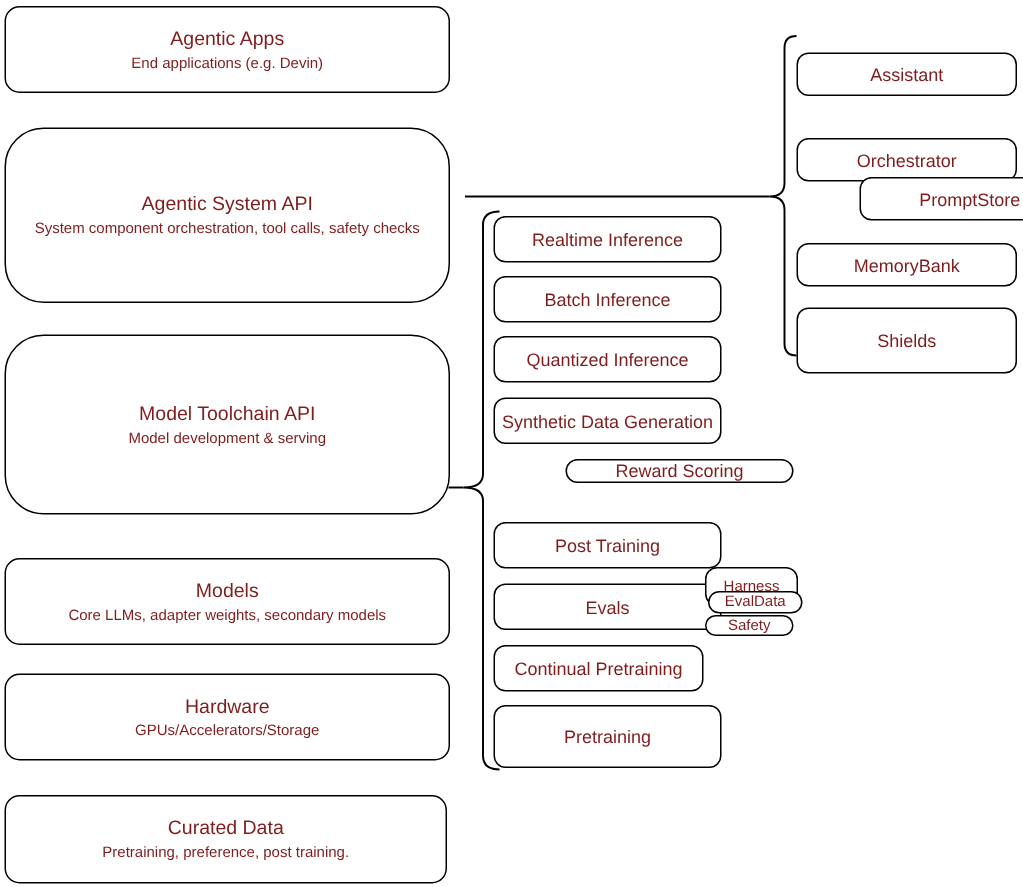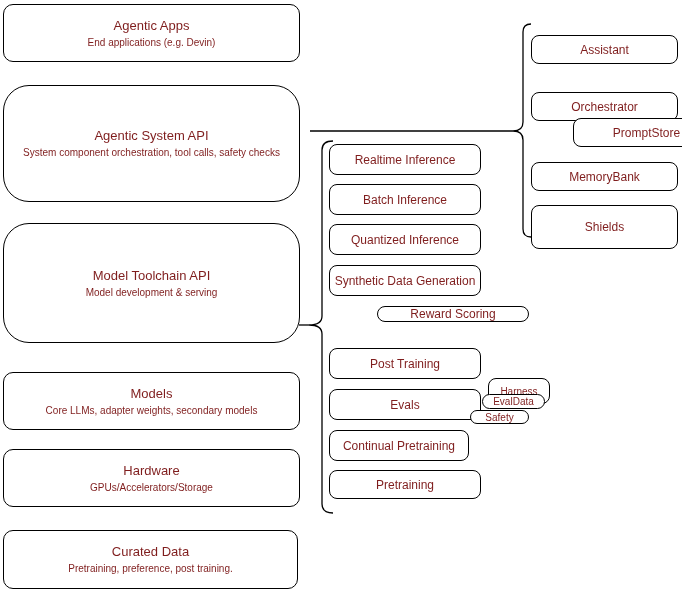--- a/index.html
+++ b/index.html
@@ -86,24 +86,24 @@
   </div>
 
   <div class="node mbox" style="left:329px;top:144px;width:152px;height:31px;">Realtime Inference</div>
   <div class="node mbox" style="left:329px;top:184px;width:152px;height:31px;">Batch Inference</div>
   <div class="node mbox" style="left:329px;top:224px;width:152px;height:31px;">Quantized Inference</div>
   <div class="node mbox" style="left:329px;top:265px;width:152px;height:31px;">Synthetic Data Generation</div>
   <div class="node mbox" style="left:349px;top:306px;width:152px;height:16px;margin-left:28px;">Reward Scoring</div>
   <div class="node mbox" style="left:329px;top:348px;width:152px;height:31px;">Post Training</div>
   <div class="node mbox" style="left:329px;top:389px;width:152px;height:31px;">Evals</div>
   <div class="node mbox" style="left:329px;top:430px;width:140px;height:31px;">Continual Pretraining</div>
-  <div class="node mbox" style="left:329px;top:470px;width:152px;height:29px;">Pretraining</div>
+  <div class="node mbox" style="left:329px;top:470px;width:152px;height:42px;">Pretraining</div>
 
-  <div class="pill" style="left:488px;top:378px;width:62px;height:26px;">Harness</div>
-  <div class="pill" style="left:482px;top:394px;width:63px;height:15px;text-align:right;">EvalData</div>
+  <div class="pill" style="left:470px;top:378px;width:62px;height:26px;">Harness</div>
+  <div class="pill" style="left:472px;top:394px;width:63px;height:15px;text-align:right;">EvalData</div>
   <div class="pill" style="left:470px;top:410px;width:59px;height:14px;">Safety</div>
 
   <div class="node rbox" style="left:531px;top:35px;width:147px;height:29px;">Assistant</div>
   <div class="node rbox" style="left:531px;top:92px;width:147px;height:29px;">Orchestrator</div>
   <div class="node rbox" style="left:531px;top:118px;width:147px;height:29px;margin-left:42px;">PromptStore</div>
   <div class="node rbox" style="left:531px;top:162px;width:147px;height:29px;">MemoryBank</div>
   <div class="node rbox" style="left:531px;top:205px;width:147px;height:44px;">Shields</div>
 
 </div>
 

